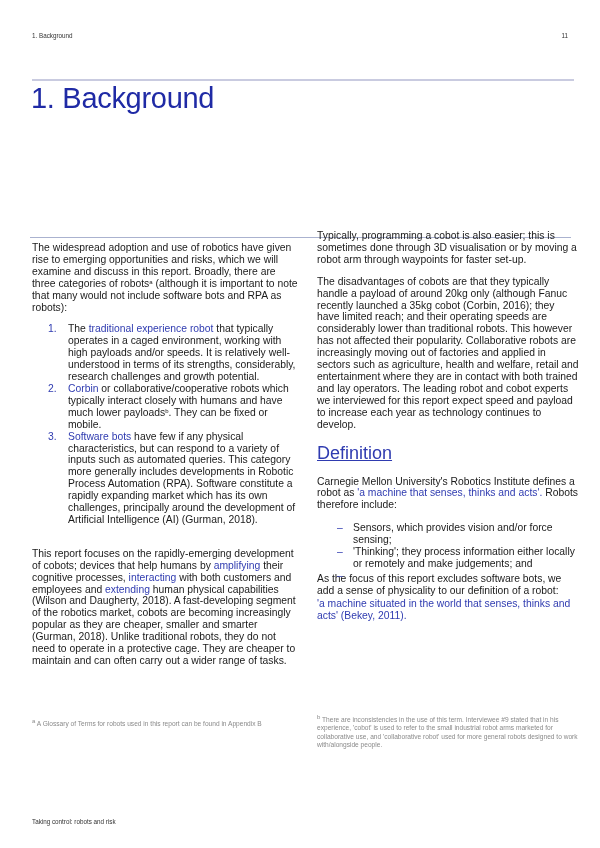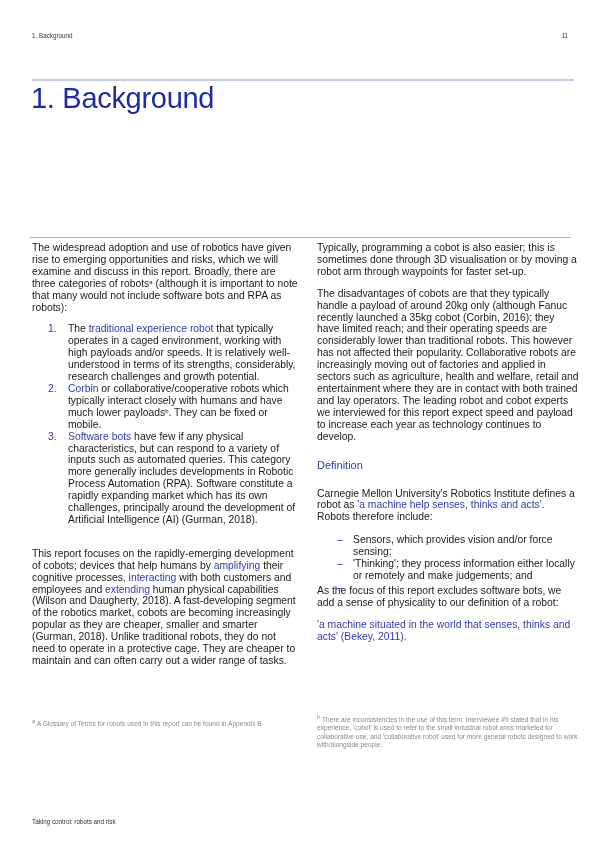--- a/index.html
+++ b/index.html
@@ -8,34 +8,34 @@
     font-family: "Liberation Sans", sans-serif; color: #1a1a1a;
   }
   .hdr-left { position: absolute; left: 32px; top: 32px; font-size: 6.3px; color: #333; }
   .hdr-right { position: absolute; right: 32px; top: 32px; font-size: 6.3px; color: #333; }
   .rule-top { position: absolute; left: 32px; top: 79px; width: 542px; height: 2px; background: #c9cbe0; }
   .title { position: absolute; left: 31px; top: 82px; font-size: 29px; color: #1f2aa5; letter-spacing: -0.3px; }
   .rule-mid { position: absolute; left: 30px; top: 237px; width: 541px; height: 1px; background: #aab2cf; }
 
   .col { position: absolute; font-size: 10.35px; line-height: 11.9px; color: #1a1a1a; }
   .col-left { left: 32px; top: 242px; width: 268px; }
-  .col-right { left: 317px; top: 242px; width: 262px; }
+  .col-right { left: 317px; top: 230px; width: 262px; }
   .col p { margin: 0; }
   .blue { color: #2f3bb0; }
   sup { font-size: 6px; vertical-align: 3px; line-height: 0; }
 
   .numlist { list-style: none; margin: 10px 0 0 0; padding: 0; }
   .numlist li { position: relative; padding-left: 36px; }
   .numlist .num { position: absolute; left: 16px; color: #2f3bb0; }
 
   .dashlist { list-style: none; margin: 11px 0 0 0; padding: 0; }
   .dashlist li { position: relative; padding-left: 36px; }
   .dashlist .dash { position: absolute; left: 20px; color: #2f3bb0; }
 
-  .subhead { font-size: 11px; color: #2f3bb0; margin: 13px 0 14px 0; line-height: 18px; }
+  .subhead { font-size: 18px; color: #2f3bb0; margin: 13px 0 14px 0; line-height: 18px; text-decoration: underline; }
 
   .fn { position: absolute; font-size: 6.6px; line-height: 8.4px; color: #8a8a8a; }
   .fn-a { left: 32px; top: 720px; width: 250px; }
   .fn-b { left: 317px; top: 716px; width: 262px; }
 
   .footer { position: absolute; left: 32px; top: 818px; font-size: 6.3px; color: #333; }
 </style>
 </head>
 <body>
 
@@ -72,29 +72,29 @@
   </p>
 </div>
 
 <div class="col col-right">
   <p>Typically, programming a cobot is also easier; this is sometimes done through 3D visualisation or by moving a robot arm through waypoints for faster set-up.</p>
   <p style="margin-top:10px">The disadvantages of cobots are that they typically handle a payload of around 20kg only (although Fanuc recently launched a 35kg cobot (Corbin, 2016); they have limited reach; and their operating speeds are considerably lower than traditional robots. This however has not affected their popularity. Collaborative robots are increasingly moving out of factories and applied in sectors such as agriculture, health and welfare, retail and entertainment where they are in contact with both trained and lay operators. The leading robot and cobot experts we interviewed for this report expect speed and payload to increase each year as technology continues to develop.</p>
 
   <h2 class="subhead" style="font-weight:normal;">Definition</h2>
 
   <p>
-    <span>Carnegie Mellon University's Robotics Institute defines a robot as </span><span class="blue">'a machine help senses, thinks and acts'.</span><span> Robots therefore include:</span>
+    <span>Carnegie Mellon University's Robotics Institute defines a robot as </span><span class="blue">'a machine that senses, thinks and acts'.</span><span> Robots therefore include:</span>
   </p>
 
   <ul class="dashlist">
     <li><span class="dash">–</span><span>Sensors, which provides vision and/or force sensing;</span></li>
     <li><span class="dash">–</span><span>'Thinking'; they process information either locally or remotely and make judgements; and</span></li>
     <li><span class="dash">–</span></li>
   </ul>
 
   <p style="margin-top:3px">As the focus of this report excludes software bots, we add a sense of physicality to our definition of a robot:</p>
-  <p style="margin-top:10px" class="blue">'a machine situated in the world that senses, thinks and acts' (Bekey, 2011).</p>
+  <p style="margin-top:1px" class="blue">'a machine situated in the world that senses, thinks and acts' (Bekey, 2011).</p>
 </div>
 
 <div class="fn fn-a"><sup>a</sup><span> A Glossary of Terms for robots used in this report can be found in Appendix B</span></div>
 <div class="fn fn-b"><sup>b</sup><span> There are inconsistencies in the use of this term. Interviewee #9 stated that in his experience, 'cobot' is used to refer to the small industrial robot arms marketed for collaborative use, and 'collaborative robot' used for more general robots designed to work with/alongside people.</span></div>
 
 <div class="footer">Taking control: robots and risk</div>
 
 </body></html>

